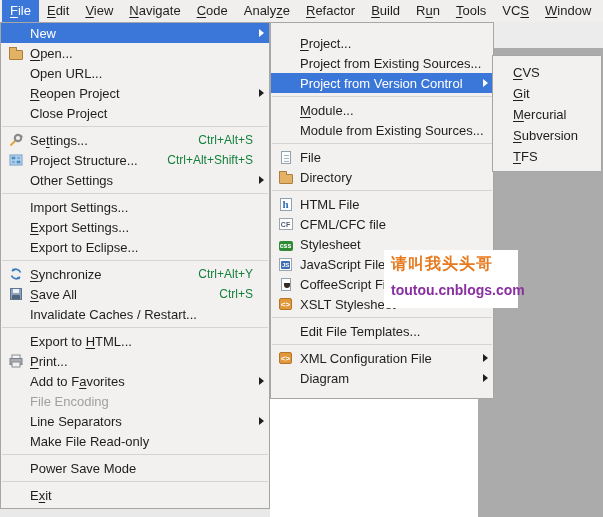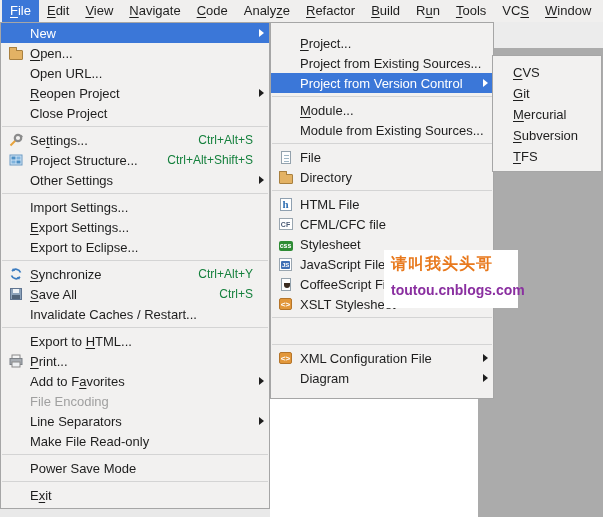--- a/index.html
+++ b/index.html
@@ -301,20 +301,21 @@
     </div>
     <div class="mi">
       <span class="ic">
         <span class="ig i-xml"></span>
       </span>
       <span class="lbl">XSLT Stylesheet</span>
     </div>
     <div class="sep"></div>
     <div class="mi">
       <span class="ic"></span>
+      <span class="lbl">Edit File Templates...</span>
     </div>
     <div class="sep"></div>
     <div class="mi">
       <span class="ic">
         <span class="ig i-xml"></span>
       </span>
       <span class="lbl">XML Configuration File</span>
       <span class="arr"></span>
     </div>
     <div class="mi">

